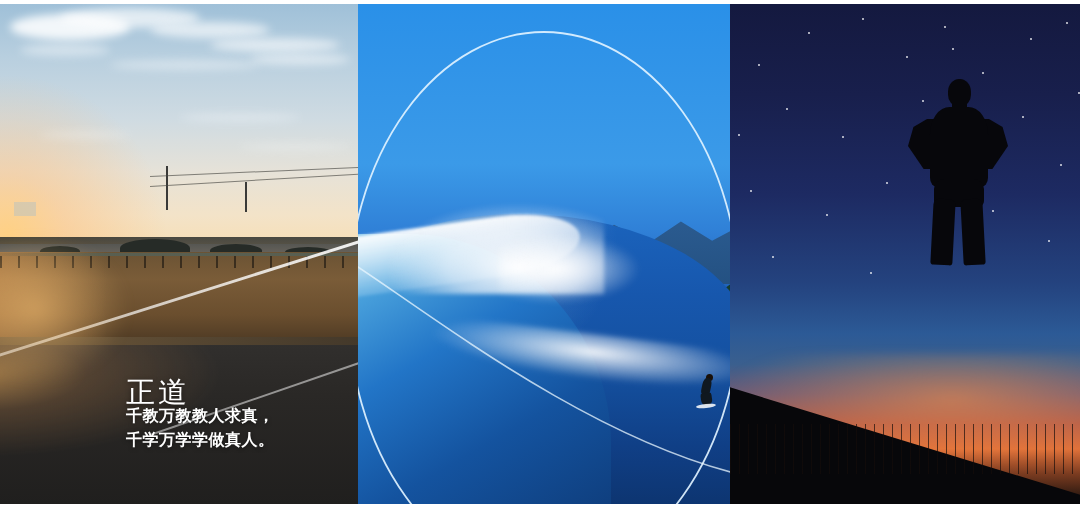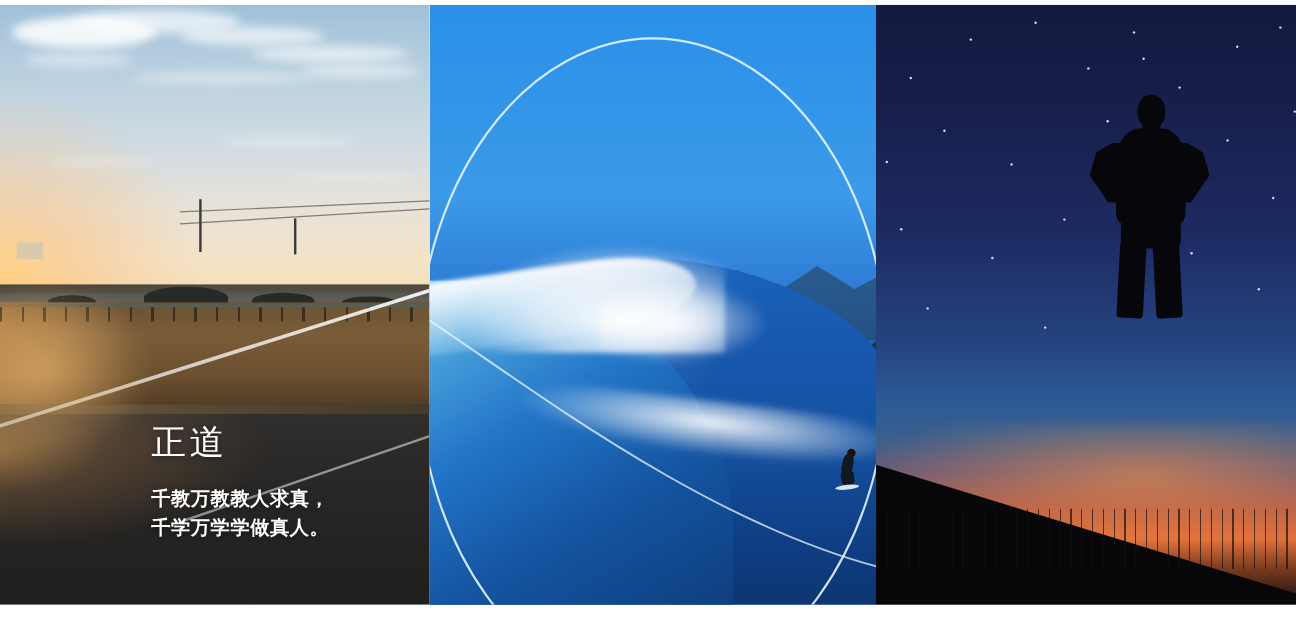--- a/index.html
+++ b/index.html
@@ -231,20 +231,21 @@
   }
   .fg-hips{position:absolute;left:30px;top:100px;width:50px;height:28px;background:#07070b;border-radius:10px 10px 6px 6px;}
   .fg-legL{position:absolute;left:28px;top:120px;width:22px;height:66px;background:#07070b;border-radius:6px 6px 3px 3px;transform:rotate(3deg);}
   .fg-legR{position:absolute;left:58px;top:120px;width:22px;height:66px;background:#07070b;border-radius:6px 6px 3px 3px;transform:rotate(-3deg);}
 
   
   .blk{position:absolute;color:#ffffff;}
   .heading{
     font-size:29px;line-height:1;letter-spacing:3px;font-weight:400;
     text-shadow:0 1px 5px rgba(0,0,0,.55);
+    margin-top:24px;
   }
   .quote{
     font-size:16px;line-height:1.5;letter-spacing:.5px;font-weight:700;
     text-shadow:0 1px 4px rgba(0,0,0,.5);
     white-space:pre-line;
   }
 
   
   .t-zhengdao{left:126px;top:350px;}
   .q-zhengdao{left:126px;top:400px;}

